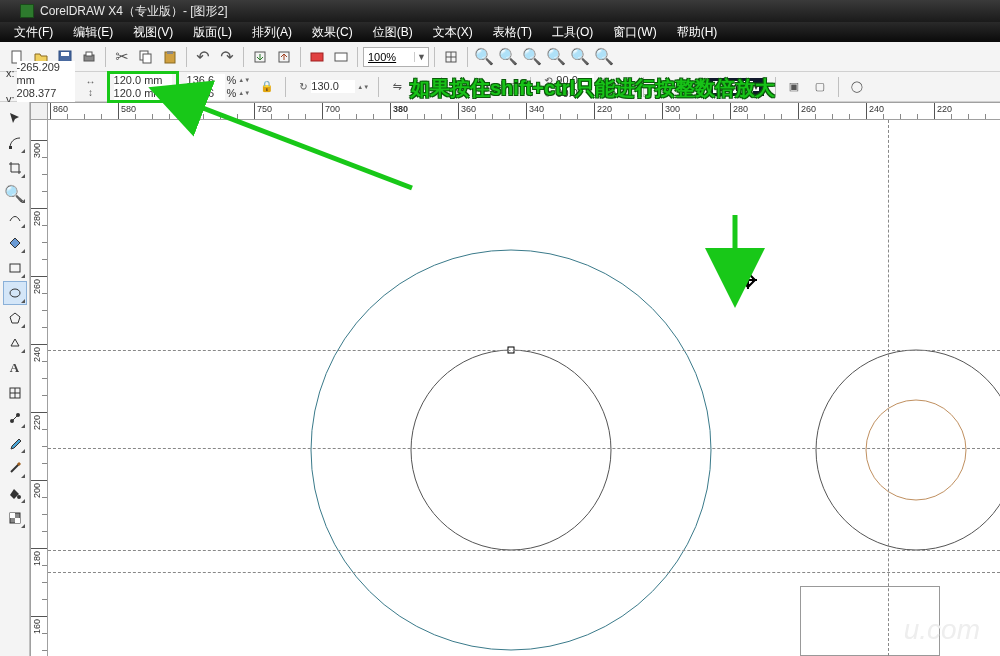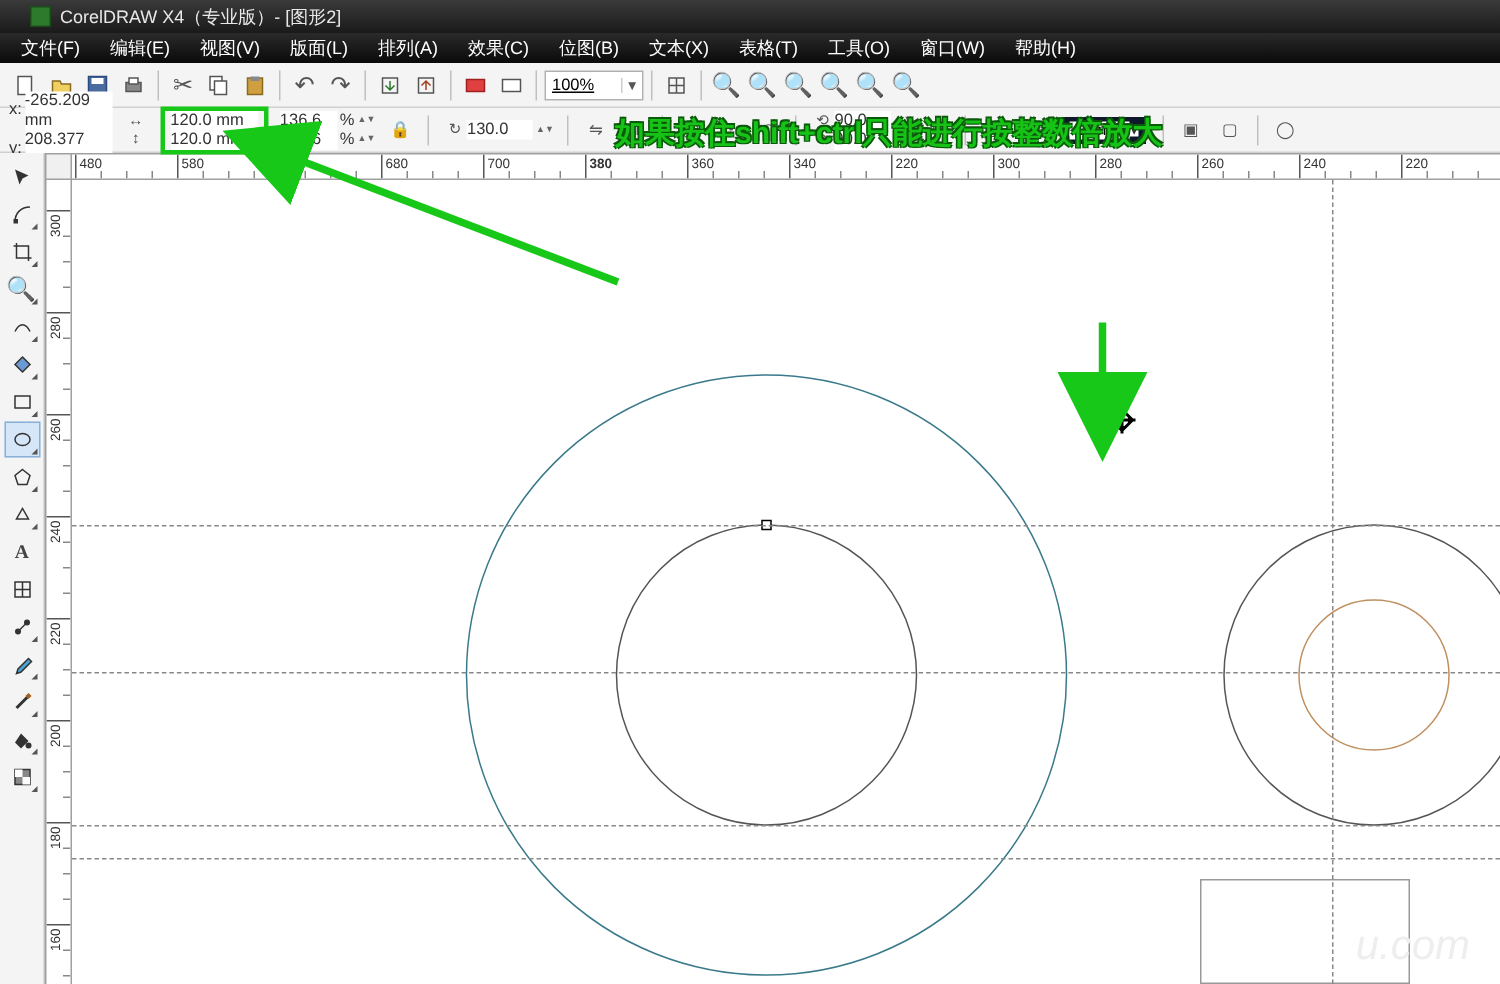--- a/index.html
+++ b/index.html
@@ -242,39 +242,39 @@
   <div class="tb-btn">▣</div>
   <div class="tb-btn">▢</div>
   <div class="tb-sep"></div>
   <div class="tb-btn">◯</div>
 </div>
 
 <div class="ruler-corner"></div>
 
 <div class="ruler-h" id="rulerH">
     <div class="tick" style="left: 20px;">
-      <span>480</span>
+      <span>860</span>
     </div>
     <div class="minor" style="left: 37px;"></div>
     <div class="minor" style="left: 54px;"></div>
     <div class="minor" style="left: 71px;"></div>
     <div class="tick" style="left: 88px;">
       <span>580</span>
     </div>
     <div class="minor" style="left: 105px;"></div>
     <div class="minor" style="left: 122px;"></div>
     <div class="minor" style="left: 139px;"></div>
     <div class="tick" style="left: 156px;">
       <span>440</span>
     </div>
     <div class="minor" style="left: 173px;"></div>
     <div class="minor" style="left: 190px;"></div>
     <div class="minor" style="left: 207px;"></div>
     <div class="tick" style="left: 224px;">
-      <span>680</span>
+      <span>750</span>
     </div>
     <div class="minor" style="left: 241px;"></div>
     <div class="minor" style="left: 258px;"></div>
     <div class="minor" style="left: 275px;"></div>
     <div class="tick" style="left: 292px;">
       <span>700</span>
     </div>
     <div class="minor" style="left: 309px;"></div>
     <div class="minor" style="left: 326px;"></div>
     <div class="minor" style="left: 343px;"></div>

